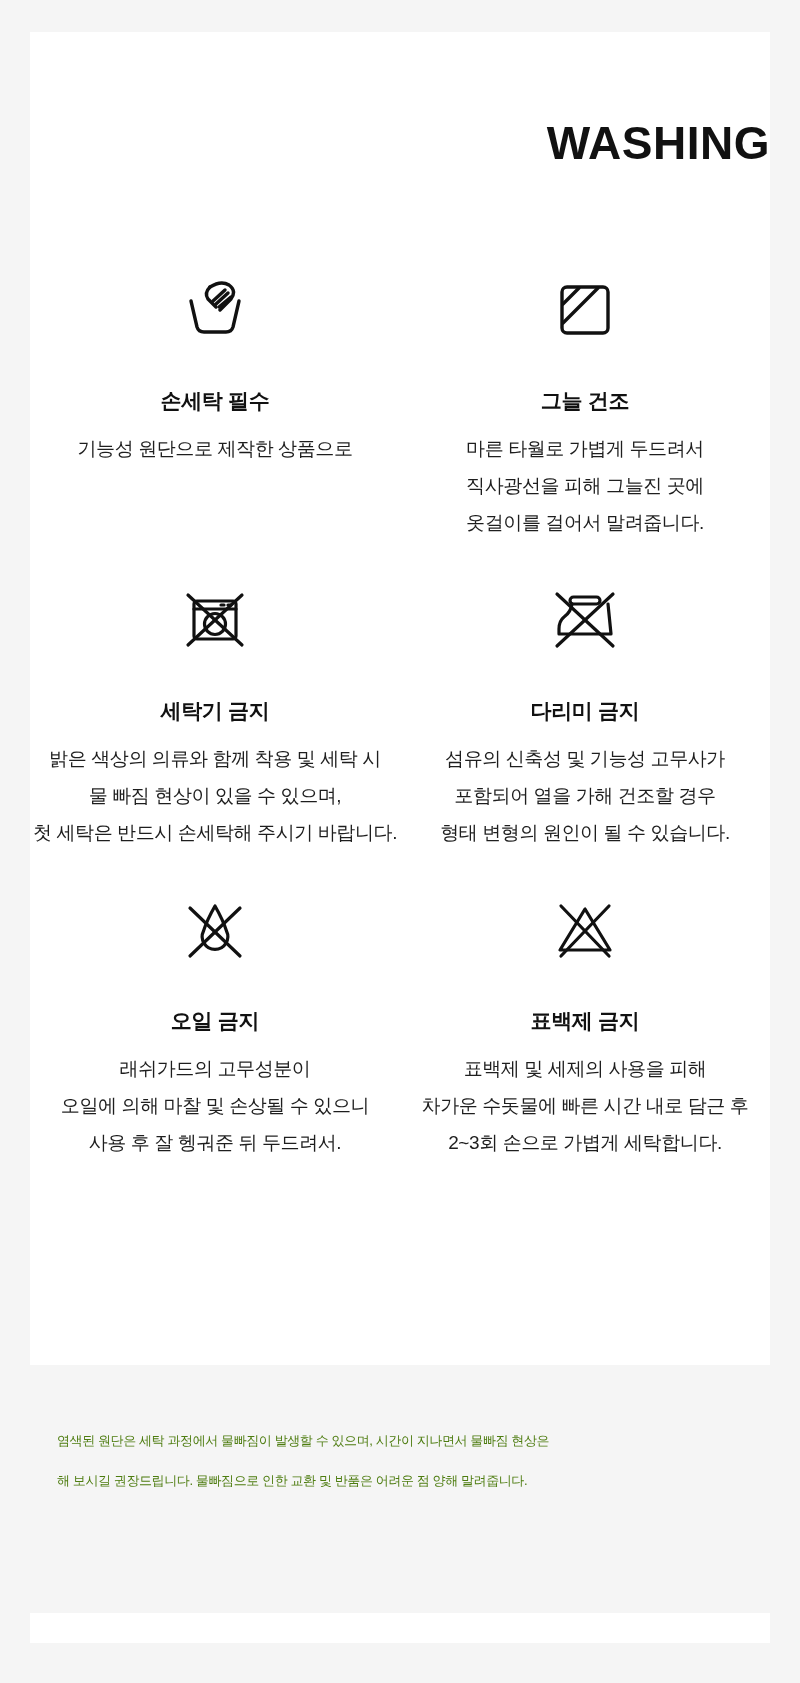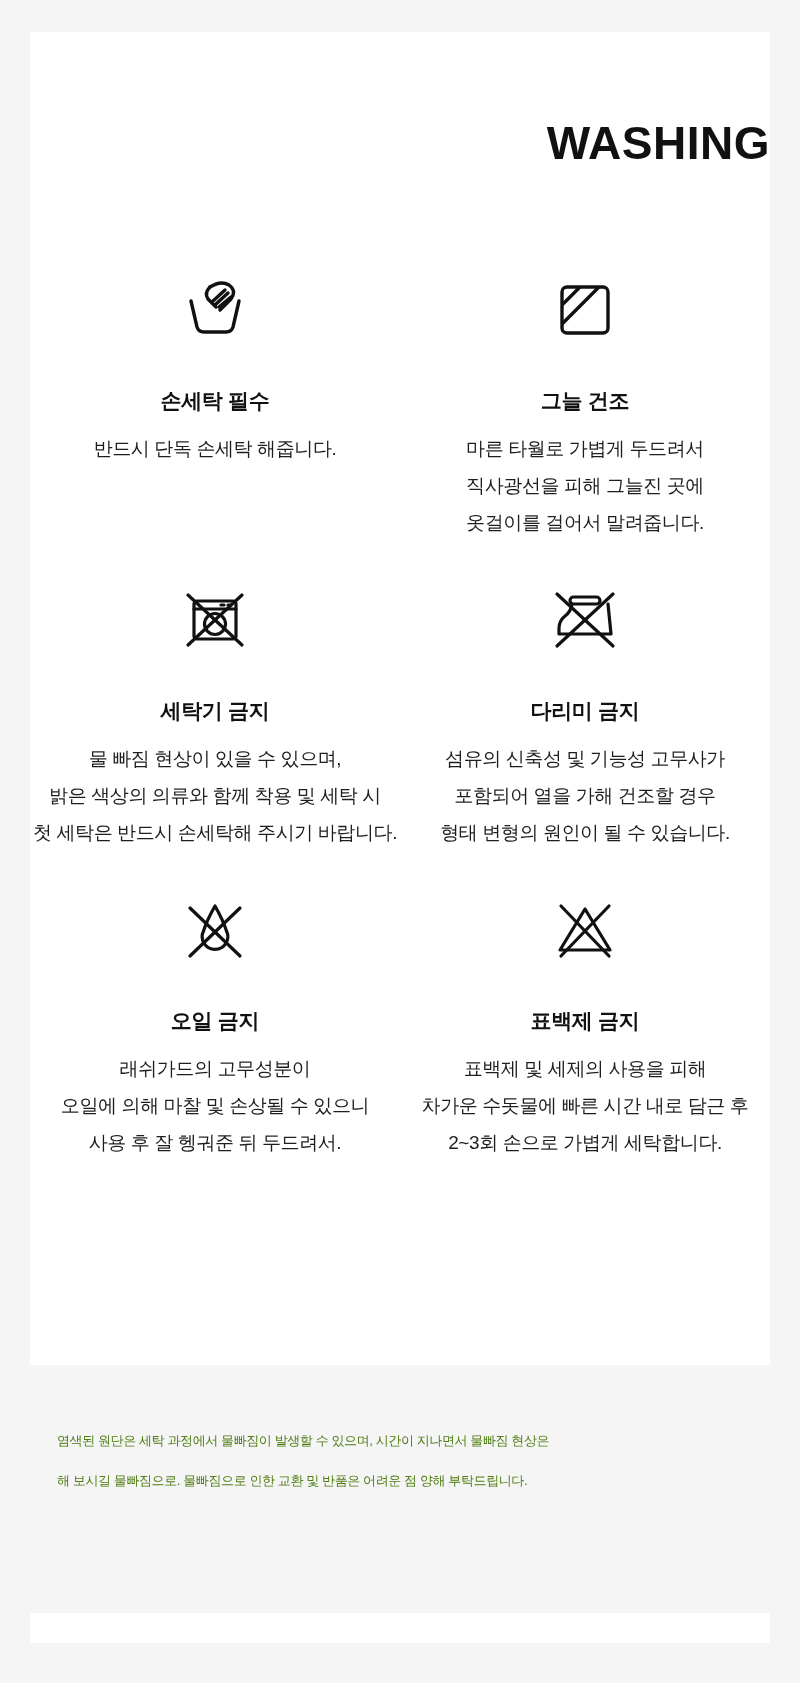--- a/index.html
+++ b/index.html
@@ -90,21 +90,21 @@
         <svg viewBox="0 0 64 64" fill="none" stroke="#111" stroke-width="3.4" stroke-linecap="round" stroke-linejoin="round">
           <path d="M8 23 L14 49 Q15.5 54 21 54 L43 54 Q48.5 54 50 49 L56 23"></path>
           <path d="M27 9 Q38 2 46 7 Q54 13 48 21 L37 32"></path>
           <path d="M27 9 Q21 15 25 21 L33 29"></path>
           <path d="M42 12 L30 23"></path>
           <path d="M45 15 L33 26"></path>
           <path d="M48 19 L36 29"></path>
         </svg>
       </span>
       <div class="care-title">손세탁 필수</div>
-      <div class="care-line">반드시 단독 손세탁 해줍니다.</div>
+      <div class="care-line">기능성 원단으로 제작한 상품으로</div>
     </div>
 
     <div class="care-item">
       <span class="care-icon">
         <svg viewBox="0 0 64 64" fill="none" stroke="#111" stroke-width="3.4" stroke-linecap="round" stroke-linejoin="round">
           <rect x="9" y="9" width="46" height="46" rx="5"></rect>
           <line x1="10" y1="26" x2="26" y2="10"></line>
           <line x1="10" y1="45" x2="45" y2="10"></line>
         </svg>
       </span>
@@ -120,22 +120,22 @@
           <rect x="11" y="13" width="42" height="38" rx="3"></rect>
           <line x1="11" y1="21" x2="53" y2="21"></line>
           <line x1="38" y1="17" x2="41" y2="17"></line>
           <line x1="45" y1="17" x2="48" y2="17"></line>
           <circle cx="32" cy="36" r="10.5"></circle>
           <line x1="5" y1="7" x2="59" y2="57"></line>
           <line x1="59" y1="7" x2="5" y2="57"></line>
         </svg>
       </span>
       <div class="care-title">세탁기 금지</div>
+      <div class="care-line">밝은 색상의 의류와 함께 착용 및 세탁 시</div>
       <div class="care-line">물 빠짐 현상이 있을 수 있으며,</div>
-      <div class="care-line">밝은 색상의 의류와 함께 착용 및 세탁 시</div>
       <div class="care-line">첫 세탁은 반드시 손세탁해 주시기 바랍니다.</div>
     </div>
 
     <div class="care-item">
       <span class="care-icon">
         <svg viewBox="0 0 64 64" fill="none" stroke="#111" stroke-width="3.2" stroke-linecap="round" stroke-linejoin="round">
           <rect x="17" y="9" width="30" height="7" rx="3.5"></rect>
           <path d="M19 16 Q18 24 11 29 Q6 33 6 41 L6 46 L58 46 L55 16"></path>
           <line x1="4" y1="6" x2="60" y2="58"></line>
           <line x1="60" y1="6" x2="4" y2="58"></line>
@@ -173,16 +173,16 @@
       <div class="care-line">표백제 및 세제의 사용을 피해</div>
       <div class="care-line">차가운 수돗물에 빠른 시간 내로 담근 후</div>
       <div class="care-line">2~3회 손으로 가볍게 세탁합니다.</div>
     </div>
 
   </div>
 </div>
 
 <div class="footer-note">
   <div class="footer-line">염색된 원단은 세탁 과정에서 물빠짐이 발생할 수 있으며, 시간이 지나면서 물빠짐 현상은</div>
-  <div class="footer-line">해 보시길 물빠짐으로. 물빠짐으로 인한 교환 및 반품은 어려운 점 양해 부탁드립니다.</div>
+  <div class="footer-line">해 보시길 권장드립니다. 물빠짐으로 인한 교환 및 반품은 어려운 점 양해 말려줍니다.</div>
 </div>
 
 <div class="next-card"></div>
 
 </body></html>

